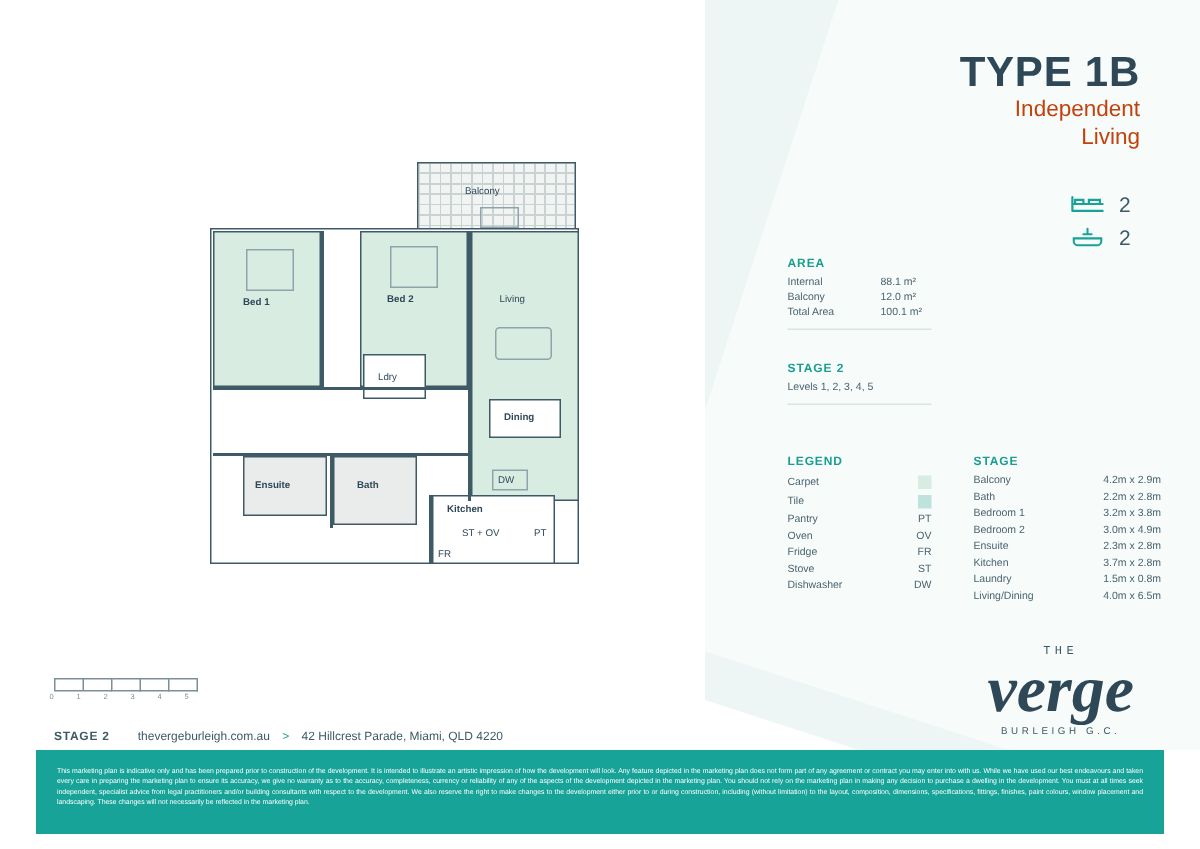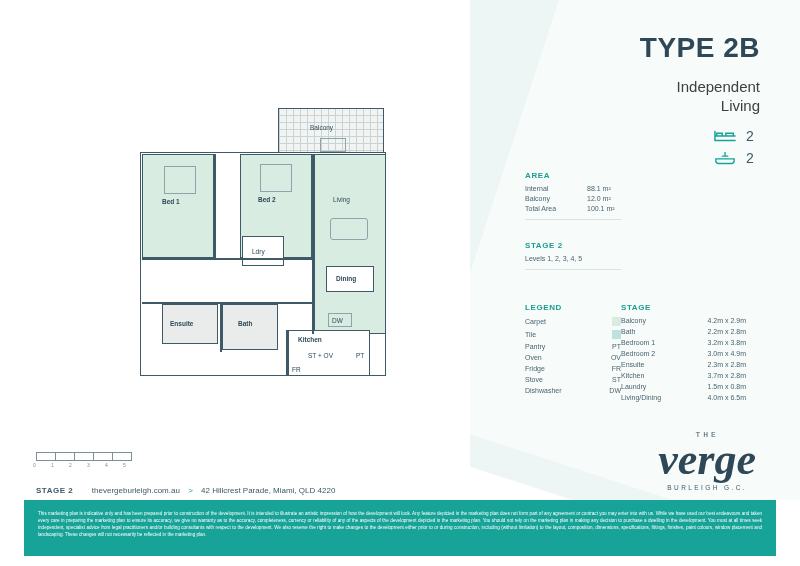--- a/index.html
+++ b/index.html
@@ -35,37 +35,37 @@
     top:-60px; right:-220px;
     width:420px; height:640px;
     background:#f7fbfa;
     transform:rotate(18deg);
     transform-origin:top right;
   }
 
   
   .title-block{position:absolute;right:40px;top:34px;text-align:right;z-index:5;}
   .type-title{font-size:28px;font-weight:bold;letter-spacing:.5px;color:#2f4858;line-height:1;}
-  .subtitle{font-size:15px;color:#404040;line-height:1.25;margin-top:16px;font-weight:normal;}
+  .subtitle{font-size:15px;color:#c2410c;line-height:1.25;margin-top:2px;font-weight:normal;}
 
   .counts{position:absolute;right:40px;top:128px;z-index:5;text-align:right;}
   .count-row{display:flex;align-items:center;justify-content:flex-end;gap:10px;margin-bottom:6px;}
   .count-num{font-size:14px;color:#3d5a66;width:14px;text-align:left;}
   .ico{width:22px;height:16px;display:block;}
 
   
   .info{position:absolute;left:525px;top:150px;width:250px;z-index:5;font-size:7px;}
   .sec-h{font-size:8px;font-weight:bold;color:#1b9e91;letter-spacing:.6px;margin-bottom:5px;margin-top:21px;}
   .kv{display:flex;justify-content:flex-start;margin-bottom:3px;color:#4a6470;font-size:7px;}
   .kv .k{width:62px;}
   .kv .v{}
   .rule{height:1px;background:#d9e4e4;margin:7px 0 6px 0;width:96px;}
   .stage-line{color:#4a6470;font-size:7px;margin-bottom:2px;}
 
-  .two-col{display:flex;margin-top:12px;}
+  .two-col{display:flex;gap:28px;margin-top:12px;}
   .legend{width:96px;}
   .room{width:125px;}
   .leg-row{display:flex;justify-content:space-between;align-items:center;margin-bottom:4px;color:#4a6470;font-size:7px;}
   .swatch{width:9px;height:9px;display:inline-block;}
   .room-row{display:flex;justify-content:space-between;margin-bottom:4px;color:#4a6470;font-size:7px;}
   .room-row .rn{}
   .room-row .rv{}
 
   
   .plan{position:absolute;left:130px;top:108px;width:330px;height:280px;z-index:4;}
@@ -111,21 +111,21 @@
   }
 </style>
 </head>
 <body>
 
 <div class="page">
 
   <div class="wedge"></div>
 
   <div class="title-block">
-    <div class="type-title">TYPE 2B</div>
+    <div class="type-title">TYPE 1B</div>
     <div class="subtitle">
       <div>Independent</div>
       <div>Living</div>
     </div>
   </div>
 
   <div class="counts">
     <div class="count-row">
       <span>
         <svg class="ico" viewBox="0 0 24 16">

